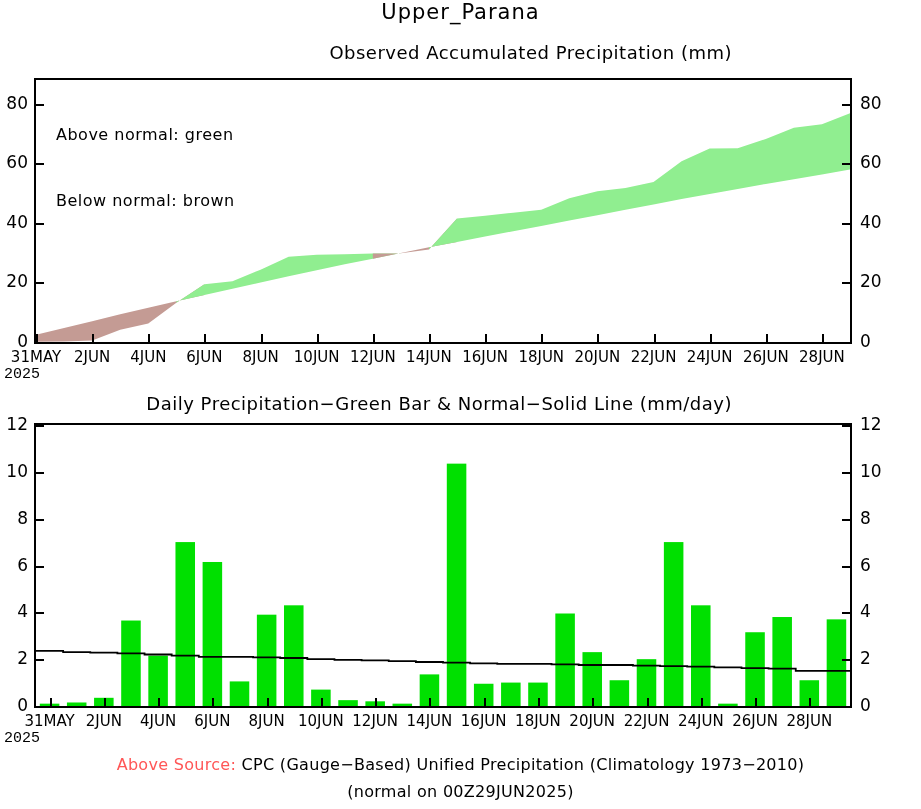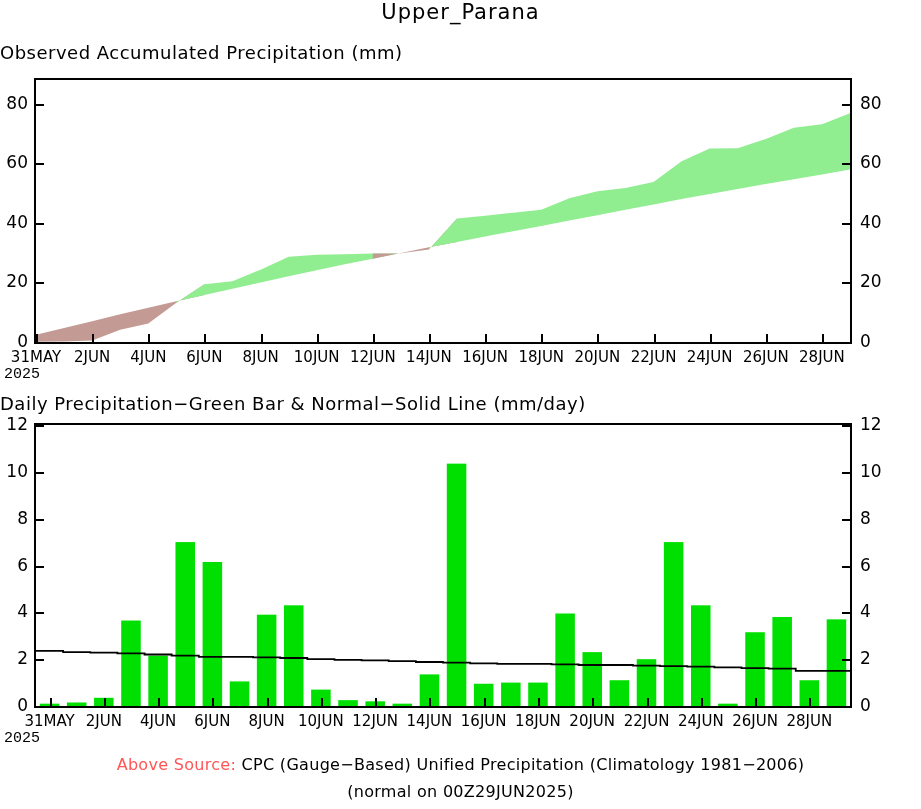--- a/index.html
+++ b/index.html
@@ -17,21 +17,21 @@
 
   
   .main-title {
     position: absolute; top: 0px; left: 0; width: 921px;
     text-align: center;
     font-size: 21px; letter-spacing: 1px;
     font-family: "DejaVu Sans", sans-serif;
   }
   .panel-title {
     position: absolute; left: 0; width: 732px;
-    text-align: left;
+    text-align: right;
     font-size: 18px; letter-spacing: 0.5px;
   }
   #title-accum { top: 42px; }
   #title-daily { top: 393px; }
 
   
   .plot {
     position: absolute;
     border: 2px solid #000;
     box-sizing: border-box;
@@ -95,20 +95,24 @@
     <svg id="svg-accum" width="814" height="262">
         <path d="M 0 261.7022727272727 L 28.068965517241377 261.4045454545454 L 56.137931034482754 260.5113636363636 L 84.20689655172414 249.7931818181818 L 112.27586206896551 243.54090909090908 L 140.34482758620692 222.7 L 168.41379310344828 204.2409090909091 L 168.41379310344828 214.9590909090909 L 140.34482758620692 221.21136363636364 L 112.27586206896551 227.76136363636363 L 84.20689655172414 234.31136363636364 L 56.137931034482754 241.1590909090909 L 28.068965517241377 248.00681818181818 L 0 254.85454545454544 Z" fill="#c49b94" stroke="none"></path>
         <path d="M 140.34482758620692 222.7 L 168.41379310344828 204.2409090909091 L 196.48275862068965 201.26363636363635 L 224.55172413793102 189.65227272727273 L 252.6206896551724 176.85 L 280.68965517241384 174.76590909090908 L 308.7586206896552 174.17045454545456 L 336.82758620689657 173.575 L 364.89655172413796 173.27727272727273 L 364.89655172413796 172.97954545454547 L 336.82758620689657 178.63636363636363 L 308.7586206896552 184.2931818181818 L 280.68965517241384 190.24772727272727 L 252.6206896551724 196.2022727272727 L 224.55172413793102 202.45454545454544 L 196.48275862068965 208.7068181818182 L 168.41379310344828 214.9590909090909 L 140.34482758620692 221.21136363636364 Z" fill="#90ee90" stroke="none"></path>
         <path d="M 336.82758620689657 173.575 L 364.89655172413796 173.27727272727273 L 392.9655172413793 169.40681818181815 L 421.0344827586207 138.4431818181818 L 421.0344827586207 161.96363636363634 L 392.9655172413793 167.32272727272726 L 364.89655172413796 172.97954545454547 L 336.82758620689657 178.63636363636363 Z" fill="#c49b94" stroke="none"></path>
         <path d="M 392.9655172413793 169.40681818181815 L 421.0344827586207 138.4431818181818 L 449.10344827586204 135.76363636363635 L 477.17241379310343 132.78636363636363 L 505.2413793103448 129.8090909090909 L 533.3103448275862 118.19772727272729 L 561.3793103448277 111.35 L 589.448275862069 108.07499999999999 L 617.5172413793103 102.12045454545455 L 645.5862068965517 81.27954545454546 L 673.6551724137931 68.47727272727272 L 701.7241379310344 68.17954545454546 L 729.7931034482759 58.94999999999999 L 757.8620689655172 47.636363636363626 L 785.9310344827586 44.36136363636368 L 814 33.345454545454544 L 814 89.6159090909091 L 785.9310344827586 94.37954545454545 L 757.8620689655172 99.14318181818183 L 729.7931034482759 103.90681818181818 L 701.7241379310344 108.96818181818182 L 673.6551724137931 114.02954545454546 L 645.5862068965517 119.0909090909091 L 617.5172413793103 124.44999999999999 L 589.448275862069 129.8090909090909 L 561.3793103448277 135.1681818181818 L 533.3103448275862 140.52727272727273 L 505.2413793103448 145.88636363636363 L 477.17241379310343 151.24545454545455 L 449.10344827586204 156.60454545454547 L 421.0344827586207 161.96363636363634 L 392.9655172413793 167.32272727272726 Z" fill="#90ee90" stroke="none"></path>
         <path d="M 0 261.7022727272727 L 28.068965517241377 261.4045454545454 L 56.137931034482754 260.5113636363636 L 84.20689655172414 249.7931818181818 L 112.27586206896551 243.54090909090908 L 140.34482758620692 222.7 L 168.41379310344828 204.2409090909091 L 196.48275862068965 201.26363636363635 L 224.55172413793102 189.65227272727273 L 252.6206896551724 176.85 L 280.68965517241384 174.76590909090908 L 308.7586206896552 174.17045454545456 L 336.82758620689657 173.575 L 364.89655172413796 173.27727272727273 L 392.9655172413793 169.40681818181815 L 421.0344827586207 138.4431818181818 L 449.10344827586204 135.76363636363635 L 477.17241379310343 132.78636363636363 L 505.2413793103448 129.8090909090909 L 533.3103448275862 118.19772727272729 L 561.3793103448277 111.35 L 589.448275862069 108.07499999999999 L 617.5172413793103 102.12045454545455 L 645.5862068965517 81.27954545454546 L 673.6551724137931 68.47727272727272 L 701.7241379310344 68.17954545454546 L 729.7931034482759 58.94999999999999 L 757.8620689655172 47.636363636363626 L 785.9310344827586 44.36136363636368 L 814 33.345454545454544" fill="none" stroke="none"></path>
         <path d="M 0 254.85454545454544 L 28.068965517241377 248.00681818181818 L 56.137931034482754 241.1590909090909 L 84.20689655172414 234.31136363636364 L 112.27586206896551 227.76136363636363 L 140.34482758620692 221.21136363636364 L 168.41379310344828 214.9590909090909 L 196.48275862068965 208.7068181818182 L 224.55172413793102 202.45454545454544 L 252.6206896551724 196.2022727272727 L 280.68965517241384 190.24772727272727 L 308.7586206896552 184.2931818181818 L 336.82758620689657 178.63636363636363 L 364.89655172413796 172.97954545454547 L 392.9655172413793 167.32272727272726 L 421.0344827586207 161.96363636363634 L 449.10344827586204 156.60454545454547 L 477.17241379310343 151.24545454545455 L 505.2413793103448 145.88636363636363 L 533.3103448275862 140.52727272727273 L 561.3793103448277 135.1681818181818 L 589.448275862069 129.8090909090909 L 617.5172413793103 124.44999999999999 L 645.5862068965517 119.0909090909091 L 673.6551724137931 114.02954545454546 L 701.7241379310344 108.96818181818182 L 729.7931034482759 103.90681818181818 L 757.8620689655172 99.14318181818183 L 785.9310344827586 94.37954545454545 L 814 89.6159090909091" fill="none" stroke="none"></path>
       </svg>
   </div>
 
+  <div class="legend">
+    <div>Above normal: green</div>
+    <div>Below normal: brown</div>
+  </div>
 
   <div id="axes-accum">
       <div class="ytick ytick-l" style="top: 331px; left: -6px;">0</div>
       <div class="tickmark" style="top: 342px; height: 2px; width: 8px; left: 36px;"></div>
       <div class="ytick ytick-r" style="top: 331px; left: 860px;">0</div>
       <div class="tickmark" style="top: 342px; height: 2px; width: 8px; left: 842px;"></div>
       <div class="ytick ytick-l" style="top: 271.455px; left: -6px;">20</div>
       <div class="tickmark" style="top: 282.455px; height: 2px; width: 8px; left: 36px;"></div>
       <div class="ytick ytick-r" style="top: 271.455px; left: 860px;">20</div>
       <div class="tickmark" style="top: 282.455px; height: 2px; width: 8px; left: 842px;"></div>
@@ -252,17 +256,17 @@
       <div class="tickmark" style="left: 700.767px; width: 2px; height: 8px; top: 698px;"></div>
       <div class="xtick" style="left: 755.033px; top: 712px;">26JUN</div>
       <div class="tickmark" style="left: 755.033px; width: 2px; height: 8px; top: 698px;"></div>
       <div class="xtick" style="left: 809.3px; top: 712px;">28JUN</div>
       <div class="tickmark" style="left: 809.3px; width: 2px; height: 8px; top: 698px;"></div>
       <div class="xsub" style="left: 4px; top: 730px;">2025</div>
     </div>
 
   <div class="footer" id="footer-1">
     <span class="src-label">Above Source:</span>
-    <span>CPC (Gauge−Based) Unified Precipitation (Climatology 1981−2006)</span>
+    <span>CPC (Gauge−Based) Unified Precipitation (Climatology 1973−2010)</span>
   </div>
   <div class="footer" id="footer-2">(normal on 00Z29JUN2025)</div>
 
 </div>
 
 </body></html>

